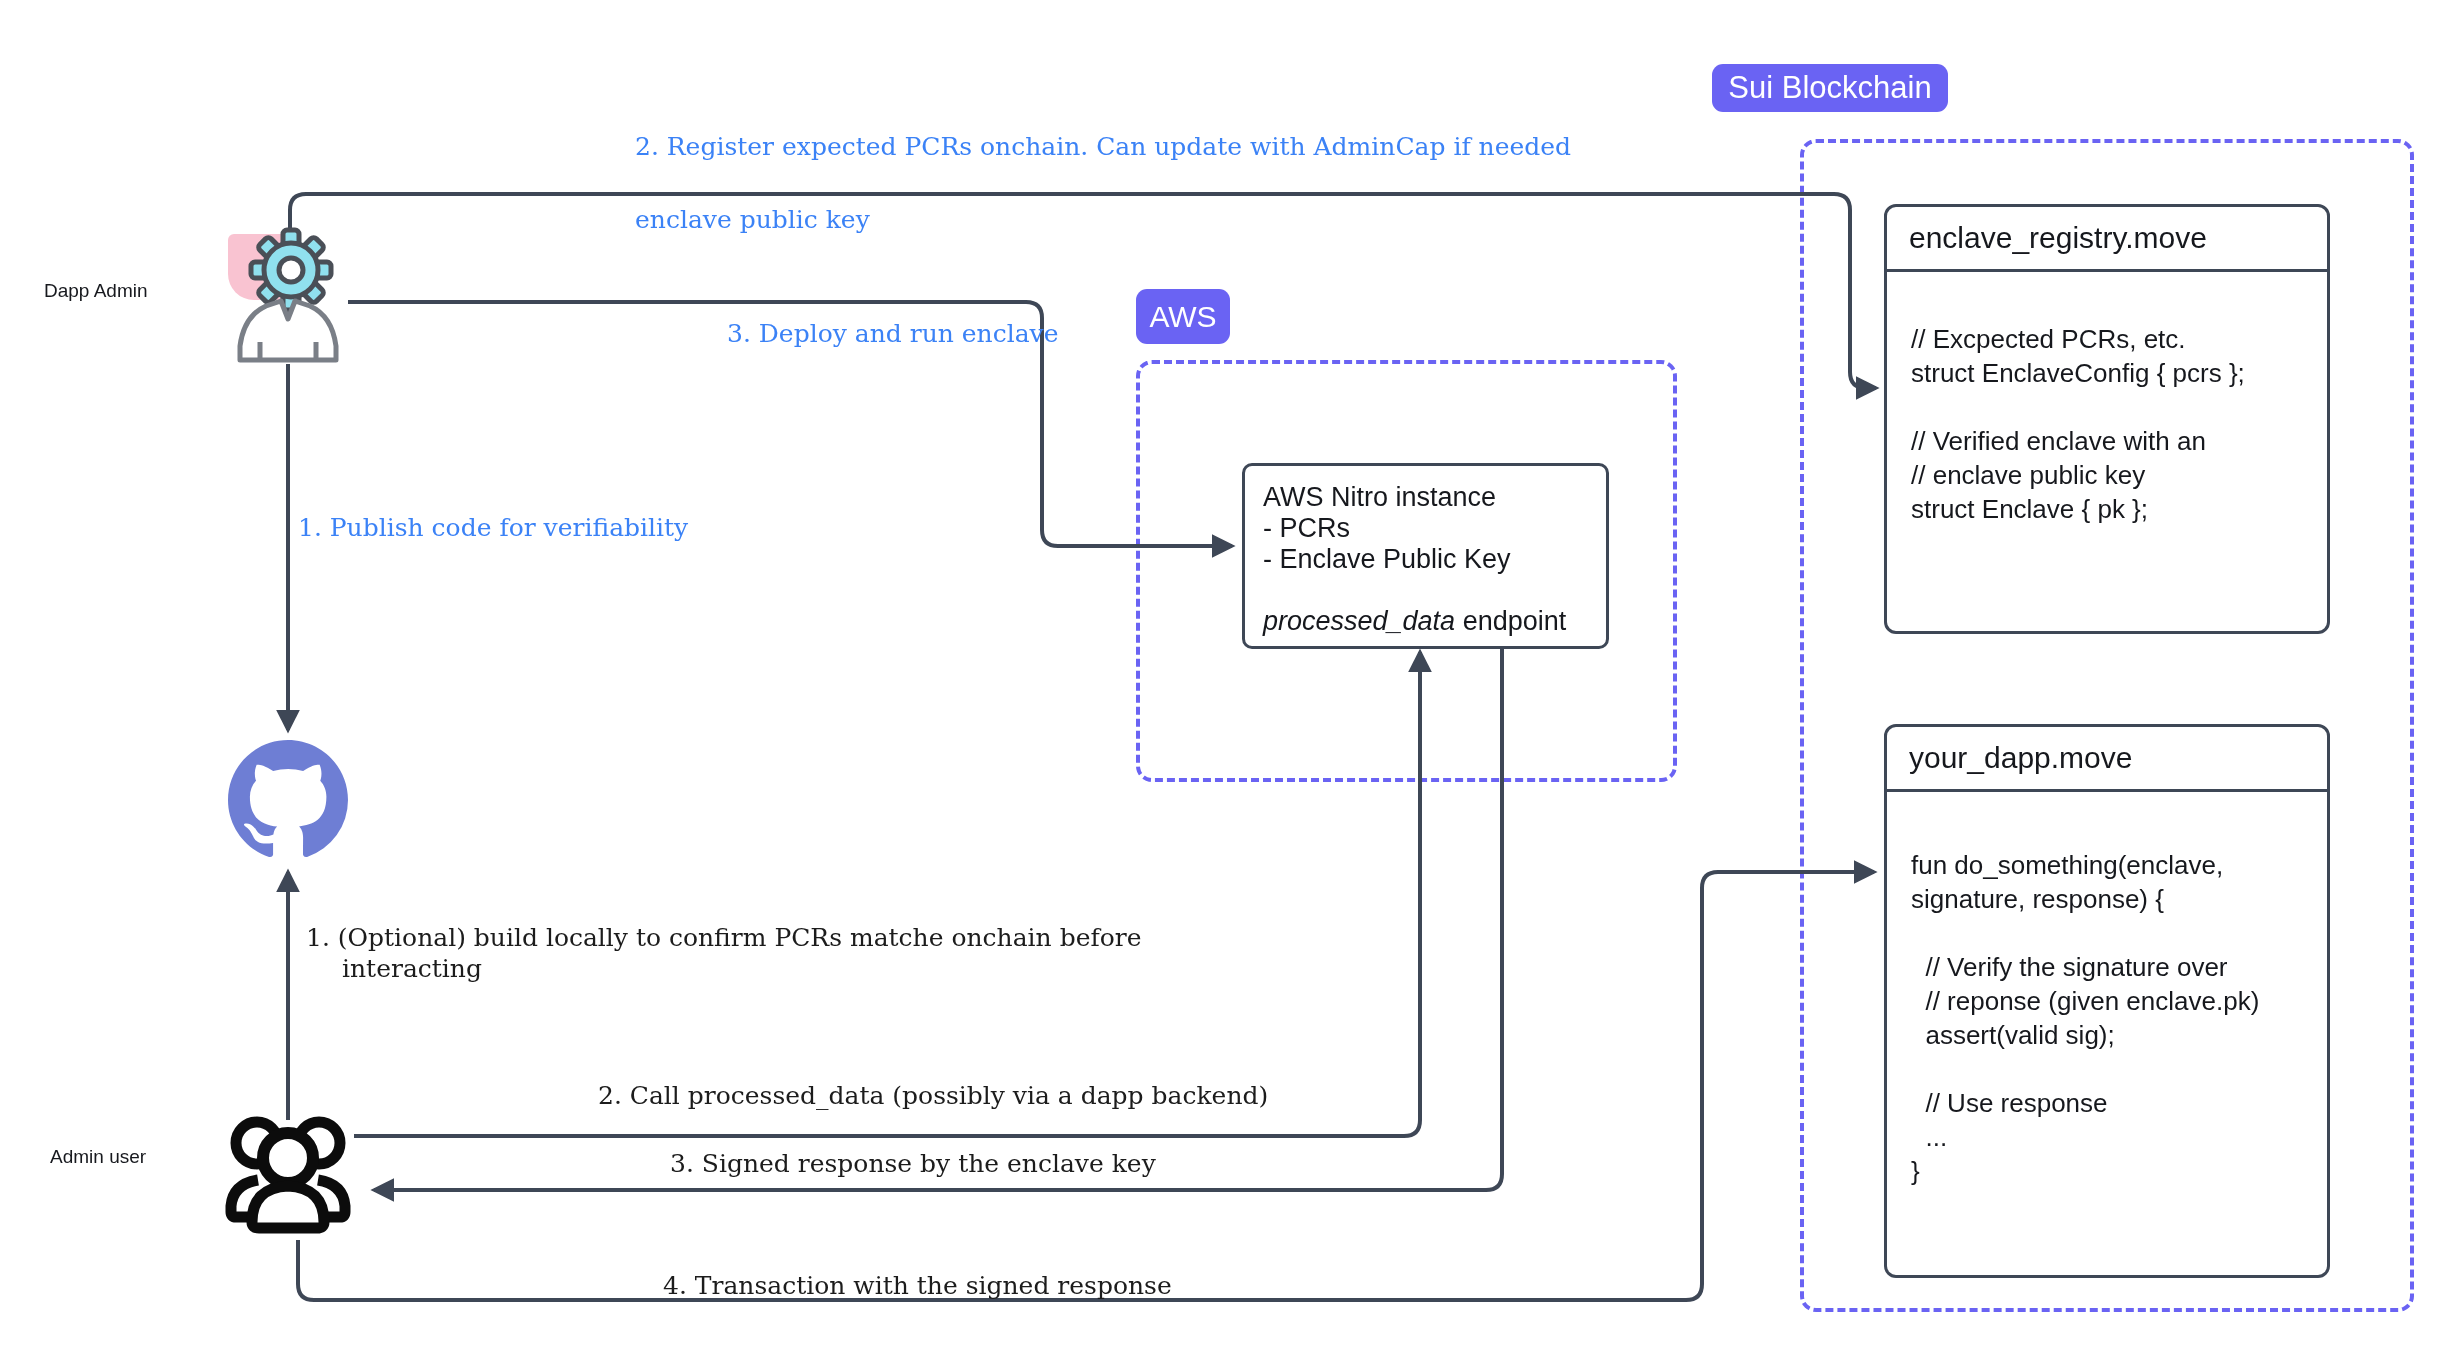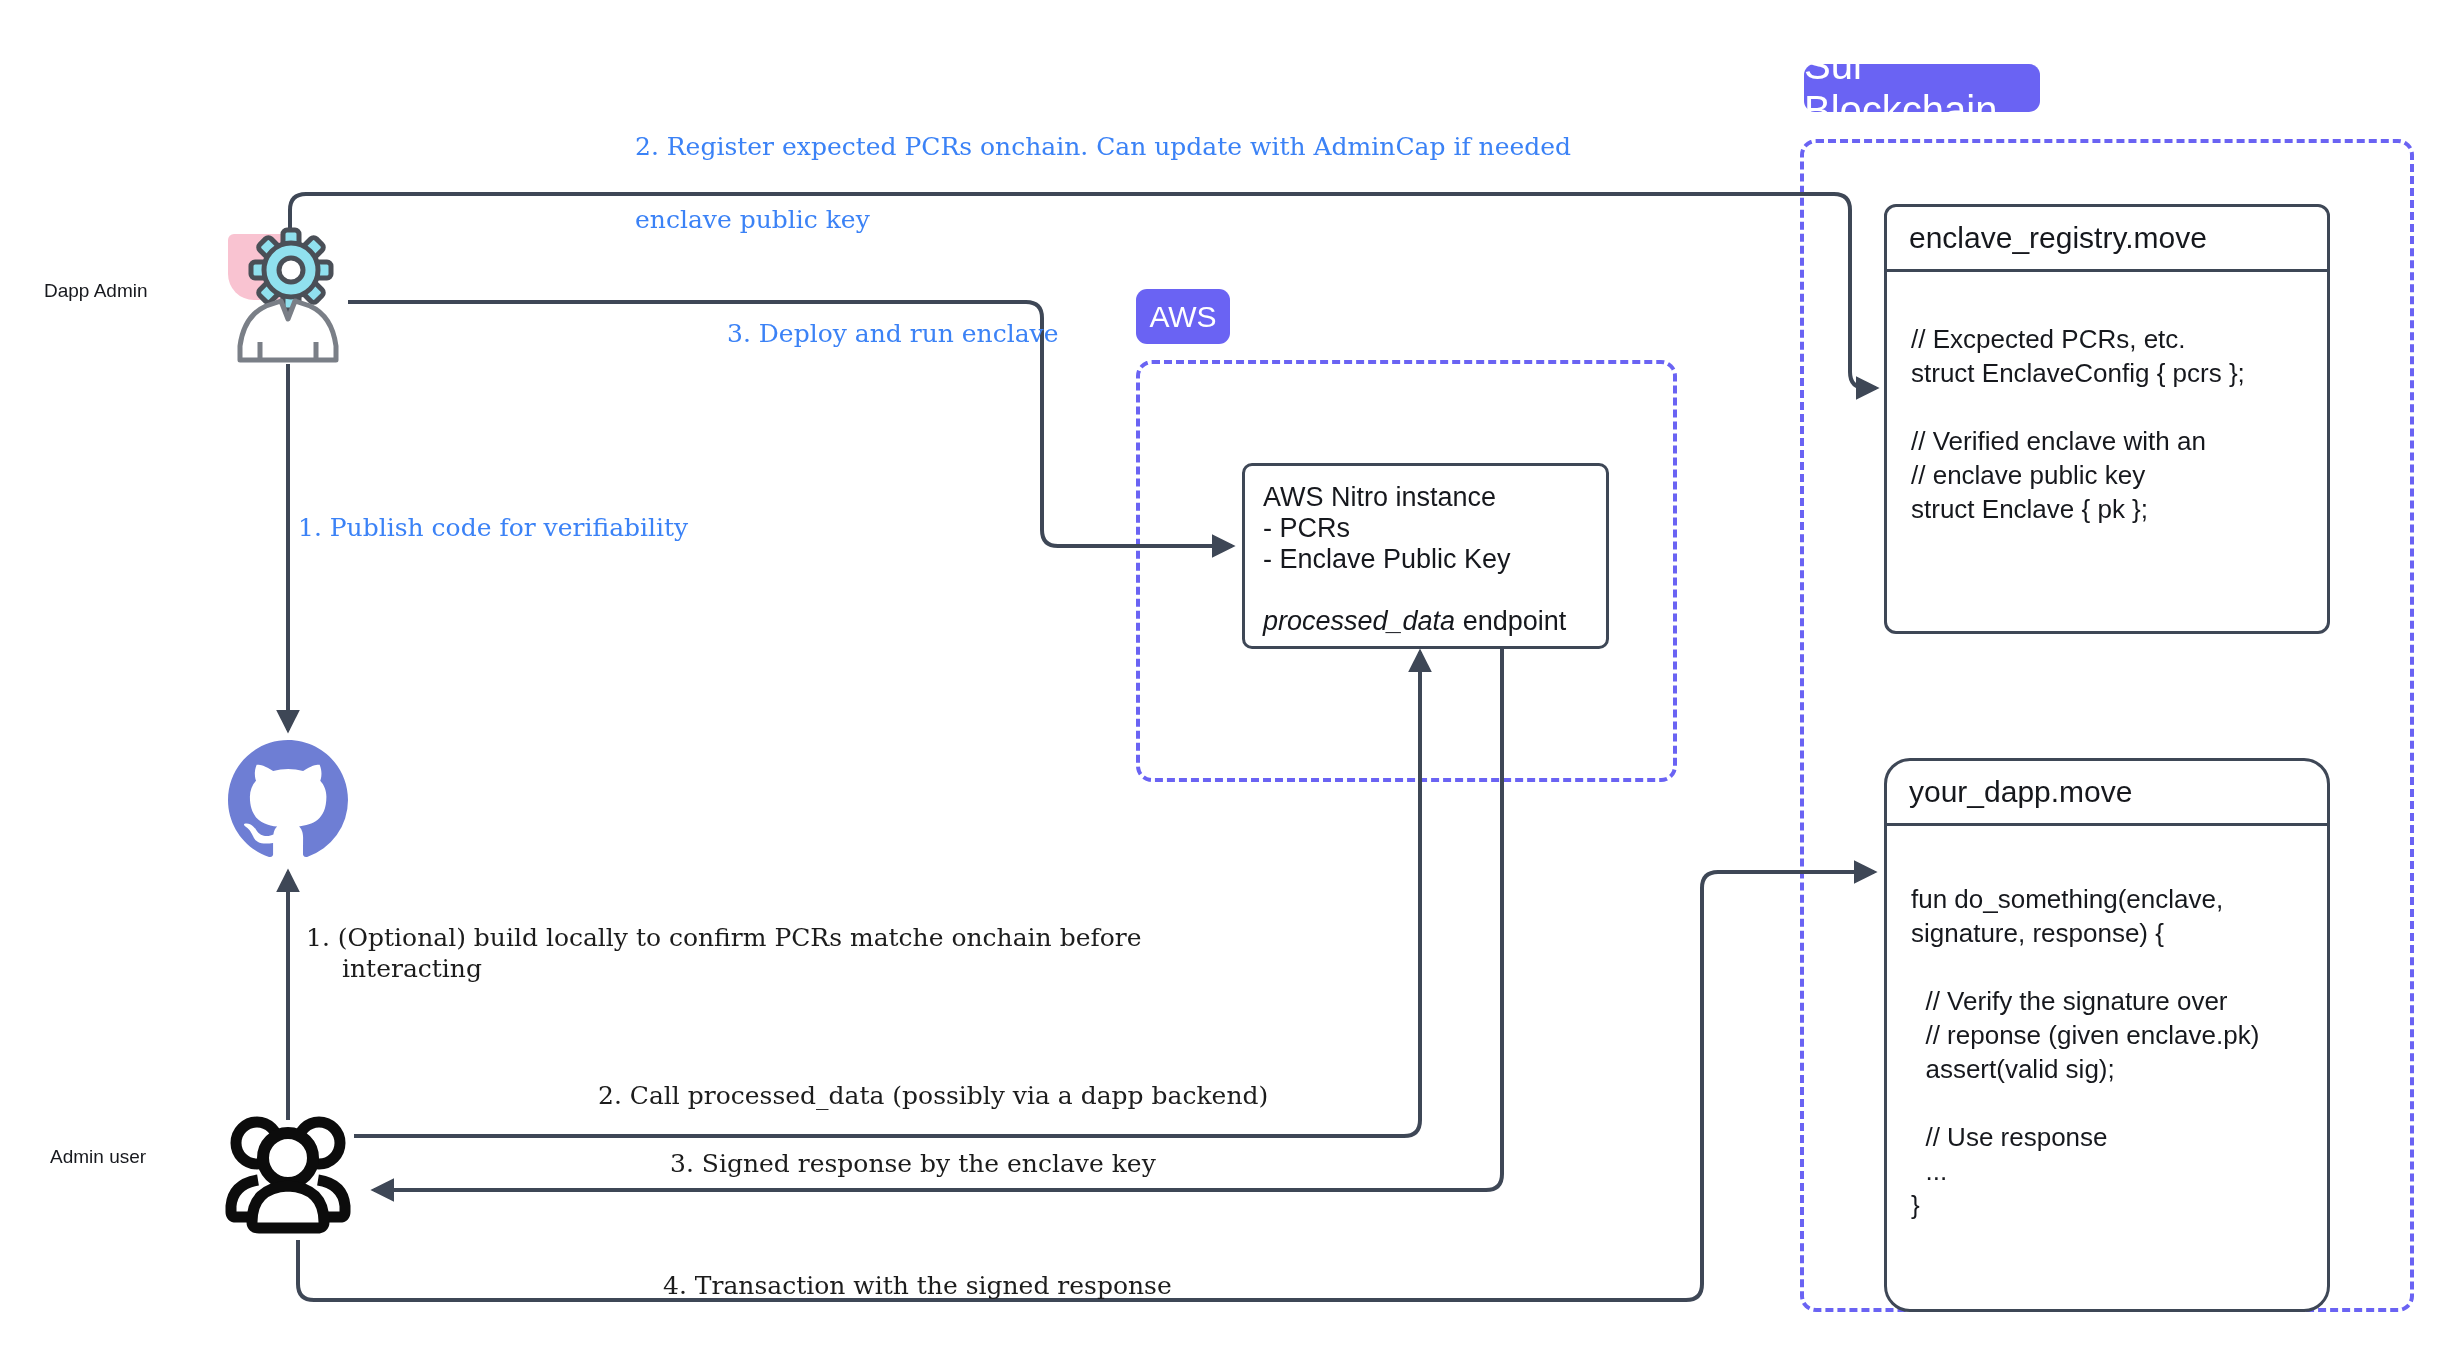--- a/index.html
+++ b/index.html
@@ -88,21 +88,21 @@
       <path d="M 326 1217 L 340 1217 Q 345 1217 345 1212 L 345 1206 Q 343 1184 318 1180" fill="none" stroke="#0c0c0c" stroke-width="11"></path>
       <circle cx="288" cy="1158" r="25" fill="#ffffff" stroke="#0c0c0c" stroke-width="12"></circle>
       <path d="M 252 1222 Q 252 1188 288 1186 Q 324 1188 324 1222 Q 324 1228 317 1228 L 259 1228 Q 252 1228 252 1222 Z" fill="#ffffff" stroke="#0c0c0c" stroke-width="11"></path>
     </g>
   </svg>
 
   <div class="actor-label" style="left:44px;top:280px;">Dapp Admin</div>
   <div class="actor-label" style="left:50px;top:1146px;">Admin user</div>
 
   <div class="badge" style="left:1136px;top:289px;width:94px;height:55px;font-size:30px;">AWS</div>
-  <div class="badge" style="left:1804px;top:64px;width:236px;height:48px;font-size:40px;">Sui Blockchain</div>
+  <div class="badge" style="left:1712px;top:64px;width:236px;height:48px;font-size:31px;">Sui Blockchain</div>
 
   <div class="ann green" style="left:635px;top:131px;">2. Register expected PCRs onchain. Can update with AdminCap if needed</div>
   <div class="ann green" style="left:635px;top:204px;">
     <div>enclave public key</div>
   </div>
   <div class="ann green" style="left:727px;top:318px;">3. Deploy and run enclave</div>
   <div class="ann green" style="left:298px;top:512px;">1. Publish code for verifiability</div>
 
   <div class="ann black" style="left:306px;top:922px;">
     <div>1. (Optional) build locally to confirm PCRs matche onchain before</div>
@@ -127,21 +127,21 @@
     <div class="code-body">
       <div class="code-line">// Excpected PCRs, etc.</div>
       <div class="code-line">struct EnclaveConfig { pcrs };</div>
       <div class="code-line"></div>
       <div class="code-line">// Verified enclave with an</div>
       <div class="code-line">// enclave public key</div>
       <div class="code-line">struct Enclave { pk };</div>
     </div>
   </div>
 
-  <div class="node-box" style="left:1884px;top:758px;width:440px;height:548px;border-radius:26px;">
+  <div class="node-box" style="left:1884px;top:724px;width:440px;height:548px;">
     <div class="node-title">your_dapp.move</div>
     <div class="code-body" style="padding-top:56px;">
       <div class="code-line">fun do_something(enclave,</div>
       <div class="code-line">signature, response) {</div>
       <div class="code-line"></div>
       <div class="code-line">  // Verify the signature over</div>
       <div class="code-line">  // reponse (given enclave.pk)</div>
       <div class="code-line">  assert(valid sig);</div>
       <div class="code-line"></div>
       <div class="code-line">  // Use response</div>

